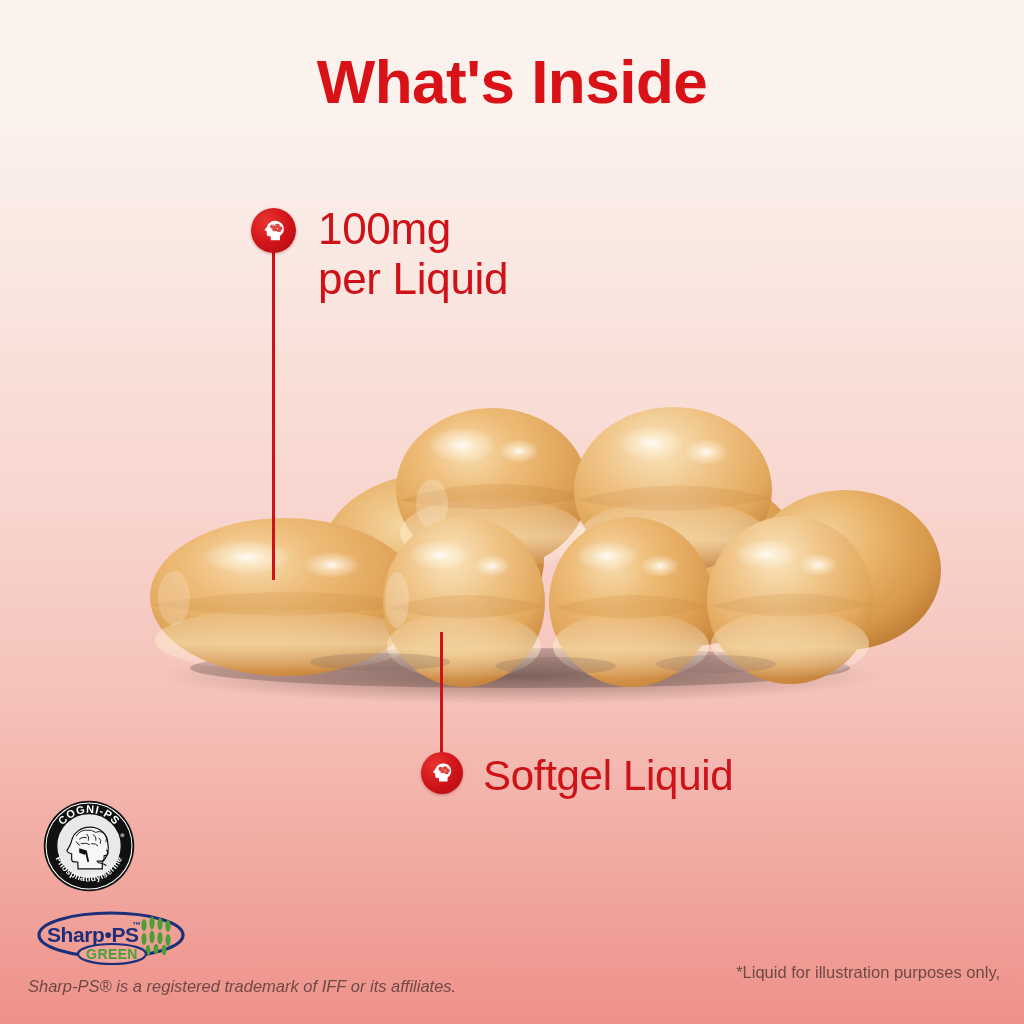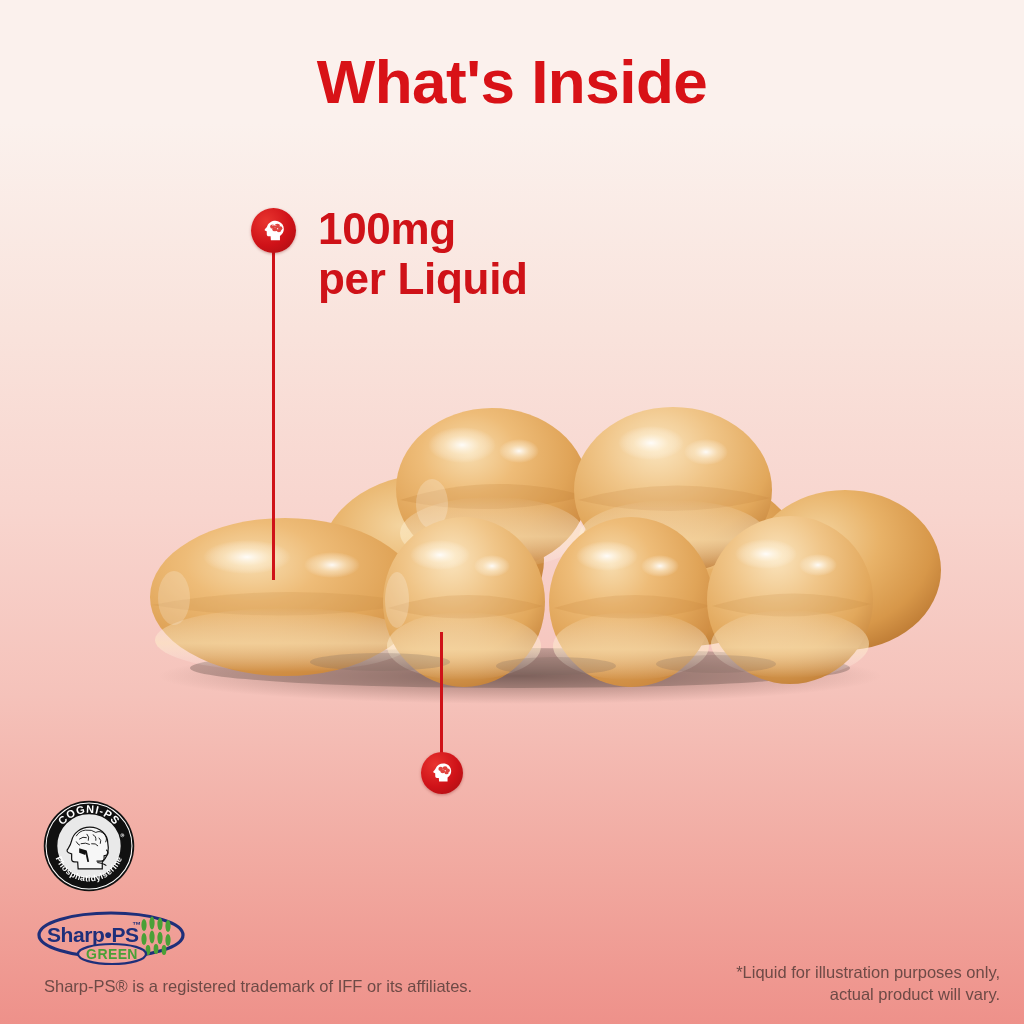--- a/index.html
+++ b/index.html
@@ -48,21 +48,21 @@
     left: 0;
     top: 0;
     width: 1024px;
     height: 1024px;
   }
 
   
   .callout-text {
     position: absolute;
     color: #cf1218;
-    font-weight: bold;
+    font-weight: normal;
     line-height: 1.14;
     letter-spacing: -0.3px;
   }
   #callout1-text {
     left: 318px;
     top: 204px;
     font-size: 44px;
     width: 600px;
   }
   #callout2-text {
@@ -108,21 +108,21 @@
     height: 58px;
   }
 
   
   .footnote {
     position: absolute;
     color: #6e4a46;
     font-size: 16.5px;
     line-height: 1.32;
   }
-  #footnote-left { left: 44px; top: 976px; text-align: left; }
+  #footnote-left { left: 28px; top: 976px; text-align: left; font-style: italic; }
   #footnote-right { right: 24px; top: 962px; text-align: right; }
 </style>
 </head>
 <body>
 
 <div id="canvas">
 
   <svg id="pile" viewBox="0 0 1024 1024" xmlns="http://www.w3.org/2000/svg">
     <defs>
       <radialGradient id="gelA" cx="38%" cy="28%" r="78%">
@@ -270,20 +270,21 @@
         <ellipse cx="13.6" cy="10.6" rx="2.5" ry="2.2"></ellipse>
         <ellipse cx="18.3" cy="10.0" rx="2.6" ry="2.3"></ellipse>
         <ellipse cx="21.3" cy="12.3" rx="2.1" ry="2.0"></ellipse>
         <ellipse cx="15.9" cy="13.4" rx="2.6" ry="1.9"></ellipse>
         <ellipse cx="19.9" cy="14.6" rx="2.2" ry="1.7"></ellipse>
       </g>
     </svg>
   </div>
 
   <div class="callout-text" id="callout2-text">
+    <div>Softgel Liquid</div>
   </div>
 
   <svg id="cogni-logo" viewBox="0 0 122 122" xmlns="http://www.w3.org/2000/svg">
     <defs>
       <path id="arcTop" d="M 17 61 A 44 44 0 0 1 105 61"></path>
       <path id="arcBottom" d="M 14 61 A 47 47 0 0 0 108 61"></path>
     </defs>
     <circle cx="61" cy="61" r="60" fill="#111111"></circle>
     <circle cx="61" cy="61" r="57" fill="none" stroke="#ffffff" stroke-width="1.4"></circle>
     <circle cx="61" cy="61" r="43" fill="#e9e9e9"></circle>
@@ -342,16 +343,15 @@
       <ellipse cx="128" cy="42" rx="2.4" ry="5"></ellipse>
     </g>
     <ellipse cx="76" cy="46" rx="34" ry="10" fill="#f2a39b" stroke="#1e2f7a" stroke-width="2.2"></ellipse>
     <text x="76" y="51" text-anchor="middle" font-family="'Liberation Sans', sans-serif" font-size="14" font-weight="bold" fill="#4aa037" letter-spacing="0.4">GREEN</text>
   </svg>
 
   <div class="footnote" id="footnote-left">Sharp-PS® is a registered trademark of IFF or its affiliates.</div>
 
   <div class="footnote" id="footnote-right">
     <div>*Liquid for illustration purposes only,</div>
-    <div>actual product will vary.</div>
   </div>
 
 </div>
 
 </body></html>

